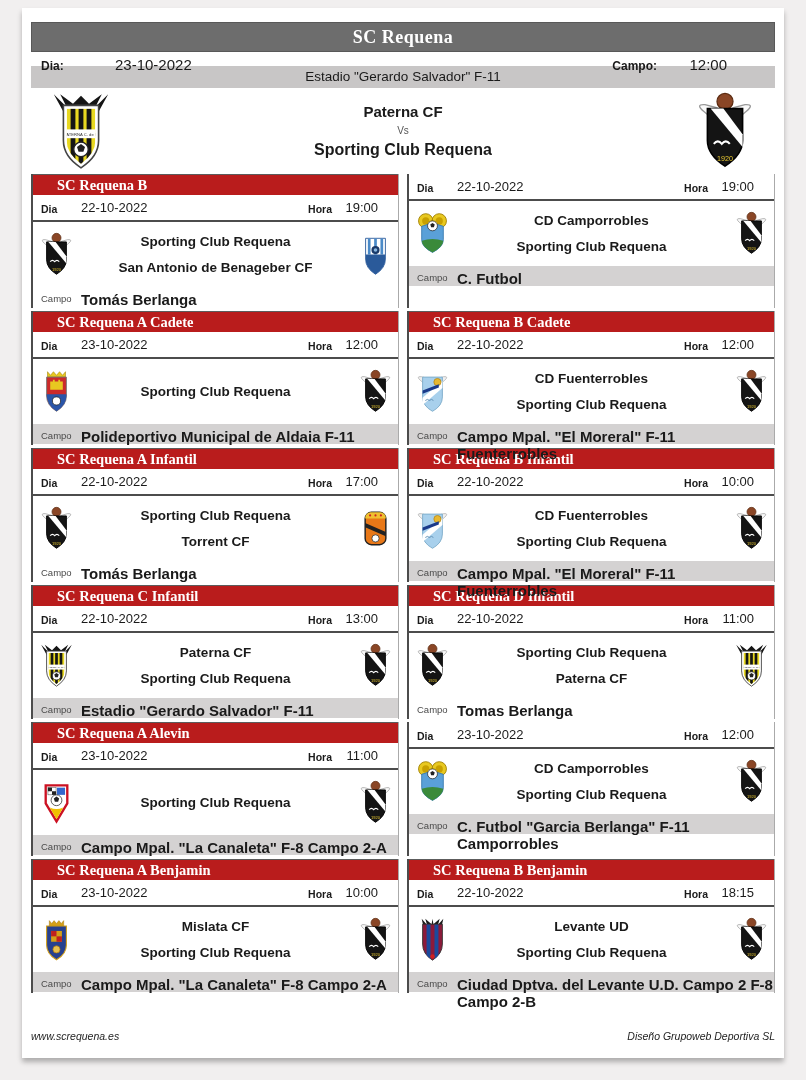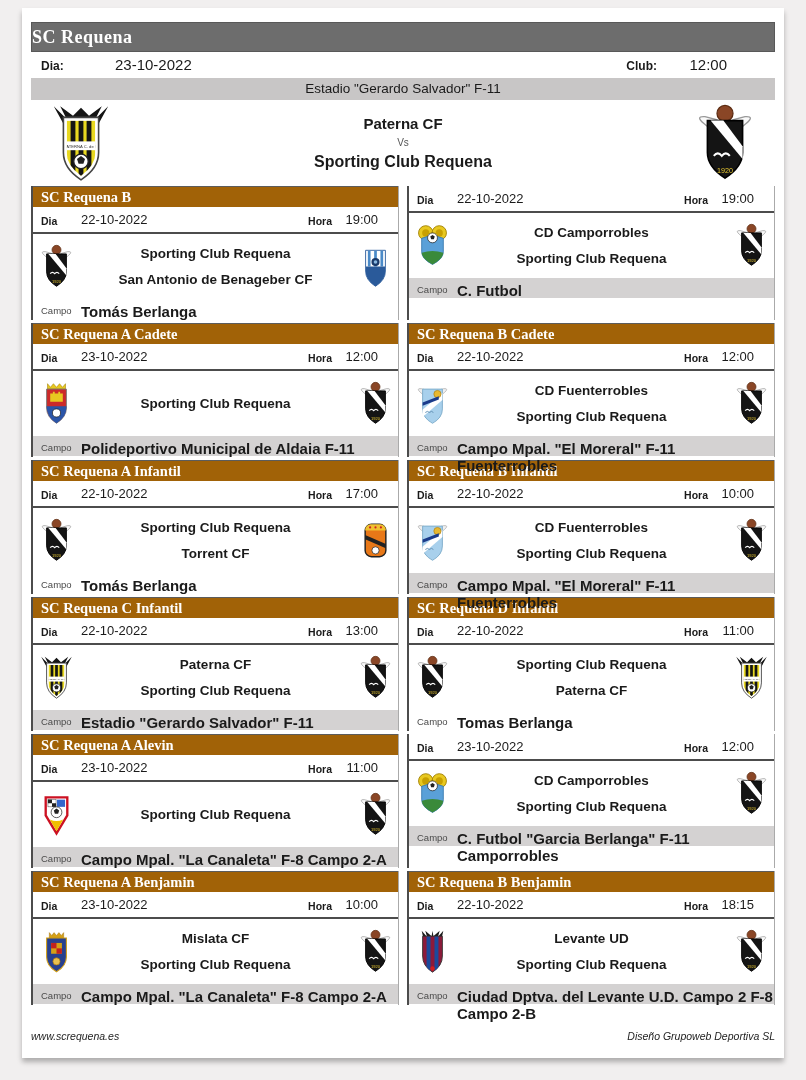--- a/index.html
+++ b/index.html
@@ -1,36 +1,36 @@
 <!DOCTYPE html>
 <html><head>
 <meta charset="utf-8">
 <style>
   html,body{margin:0;padding:0;}
   body{width:806px;height:1080px;background:#f1efef;font-family:"Liberation Sans",sans-serif;color:#1a1a1a;position:relative;overflow:hidden;}
   .page{position:absolute;left:22px;top:8px;width:762px;height:1050px;background:#fff;box-shadow:0 4px 5px rgba(0,0,0,.28);box-sizing:border-box;padding:14px 9px 0 9px;}
   .title-bar{height:30px;background:#6d6d6d;border:1px solid #585858;box-sizing:border-box;color:#fff;
-    font-family:"Liberation Serif",serif;font-weight:bold;font-size:18px;text-align:left;line-height:28px;letter-spacing:.5px;}
-  .top-meta{position:relative;height:26px;}
+    font-family:"Liberation Serif",serif;font-weight:bold;font-size:18px;text-align:center;line-height:28px;letter-spacing:.5px;}
+  .top-meta{position:relative;height:14px;}
   .top-meta .lab{position:absolute;top:7px;font-size:12px;font-weight:bold;}
   .top-meta .val{position:absolute;top:4px;font-size:15px;}
   .lab-dia{left:10px;} .val-dia{left:84px;}
   .lab-hora{right:118px;} .val-hora{right:48px;}
   .venue-banner{height:22px;background:#c8c6c6;text-align:center;font-size:13.5px;line-height:22px;color:#1a1a1a;margin-bottom:2px;}
   .main-match{height:82px;display:grid;grid-template-columns:100px 1fr 100px;align-items:center;margin-bottom:2px;}
   .big-logo{width:80px;height:80px;margin:auto;}
   .big-logo svg{width:100%;height:100%;}
   .mm-center{text-align:center;}
   .mm-home{font-weight:bold;font-size:15px;}
   .mm-vs{font-size:10px;color:#555;margin:5px 0;text-align:center;}
   .mm-away{font-weight:bold;font-size:16px;}
   .blocks-grid{display:grid;grid-template-columns:1fr 1fr;column-gap:8px;}
   .block{height:134px;margin-bottom:3px;border-left:2px solid #4c4c4c;border-right:1px solid #aaa;box-sizing:border-box;background:#fff;}
-  .block-header{height:21px;background:#a16207;border-top:1px solid #5c5c5c;color:#fff;font-family:"Liberation Serif",serif;
-    font-weight:bold;font-size:14.5px;line-height:21px;padding-left:8px;box-sizing:border-box;}
+  .block-header{height:21px;background:#b91c1c;border-top:1px solid #5c5c5c;color:#fff;font-family:"Liberation Serif",serif;
+    font-weight:bold;font-size:14.5px;line-height:21px;padding-left:24px;box-sizing:border-box;}
   .block-meta{position:relative;height:25px;}
   .block-meta .blab{position:absolute;top:8px;font-size:10.5px;font-weight:bold;}
   .block-meta .bval{position:absolute;top:5px;font-size:13px;}
   .b-dia-lab{left:8px;} .b-dia-val{left:48px;}
   .b-hora-lab{right:66px;} .b-hora-val{right:20px;}
   .block-teams{height:65px;border-top:2px solid #4c4c4c;display:grid;grid-template-columns:46px 1fr 46px;align-items:center;}
   .logo{width:37px;height:45px;margin:auto;}
   .logo svg{width:100%;height:100%;}
   .team-names{display:flex;flex-direction:column;gap:11px;text-align:center;}
   .t-name{font-weight:bold;font-size:13.5px;}
@@ -44,21 +44,21 @@
 </head>
 <body>
 
 <div class="page">
 
   <div class="title-bar">SC Requena</div>
 
   <div class="top-meta">
     <span class="lab lab-dia">Dia:</span>
     <span class="val val-dia">23-10-2022</span>
-    <span class="lab lab-hora">Club:</span>
+    <span class="lab lab-hora">Campo:</span>
     <span class="val val-hora">12:00</span>
   </div>
 
   <div class="venue-banner">Estadio "Gerardo Salvador" F-11</div>
 
   <div class="main-match">
     <div class="big-logo"><svg viewBox="0 0 40 50">
           <path d="M3 2 L11 10 L7 2 L15 8 L20 3 L25 8 L33 2 L29 10 L37 2 L31 13 L9 13 Z" fill="#151515"></path>
           <path d="M9 9 H31 V31 Q31 41 20 48 Q9 41 9 31 Z" fill="#fff" stroke="#444"></path>
           <clipPath id="cp-pat">

